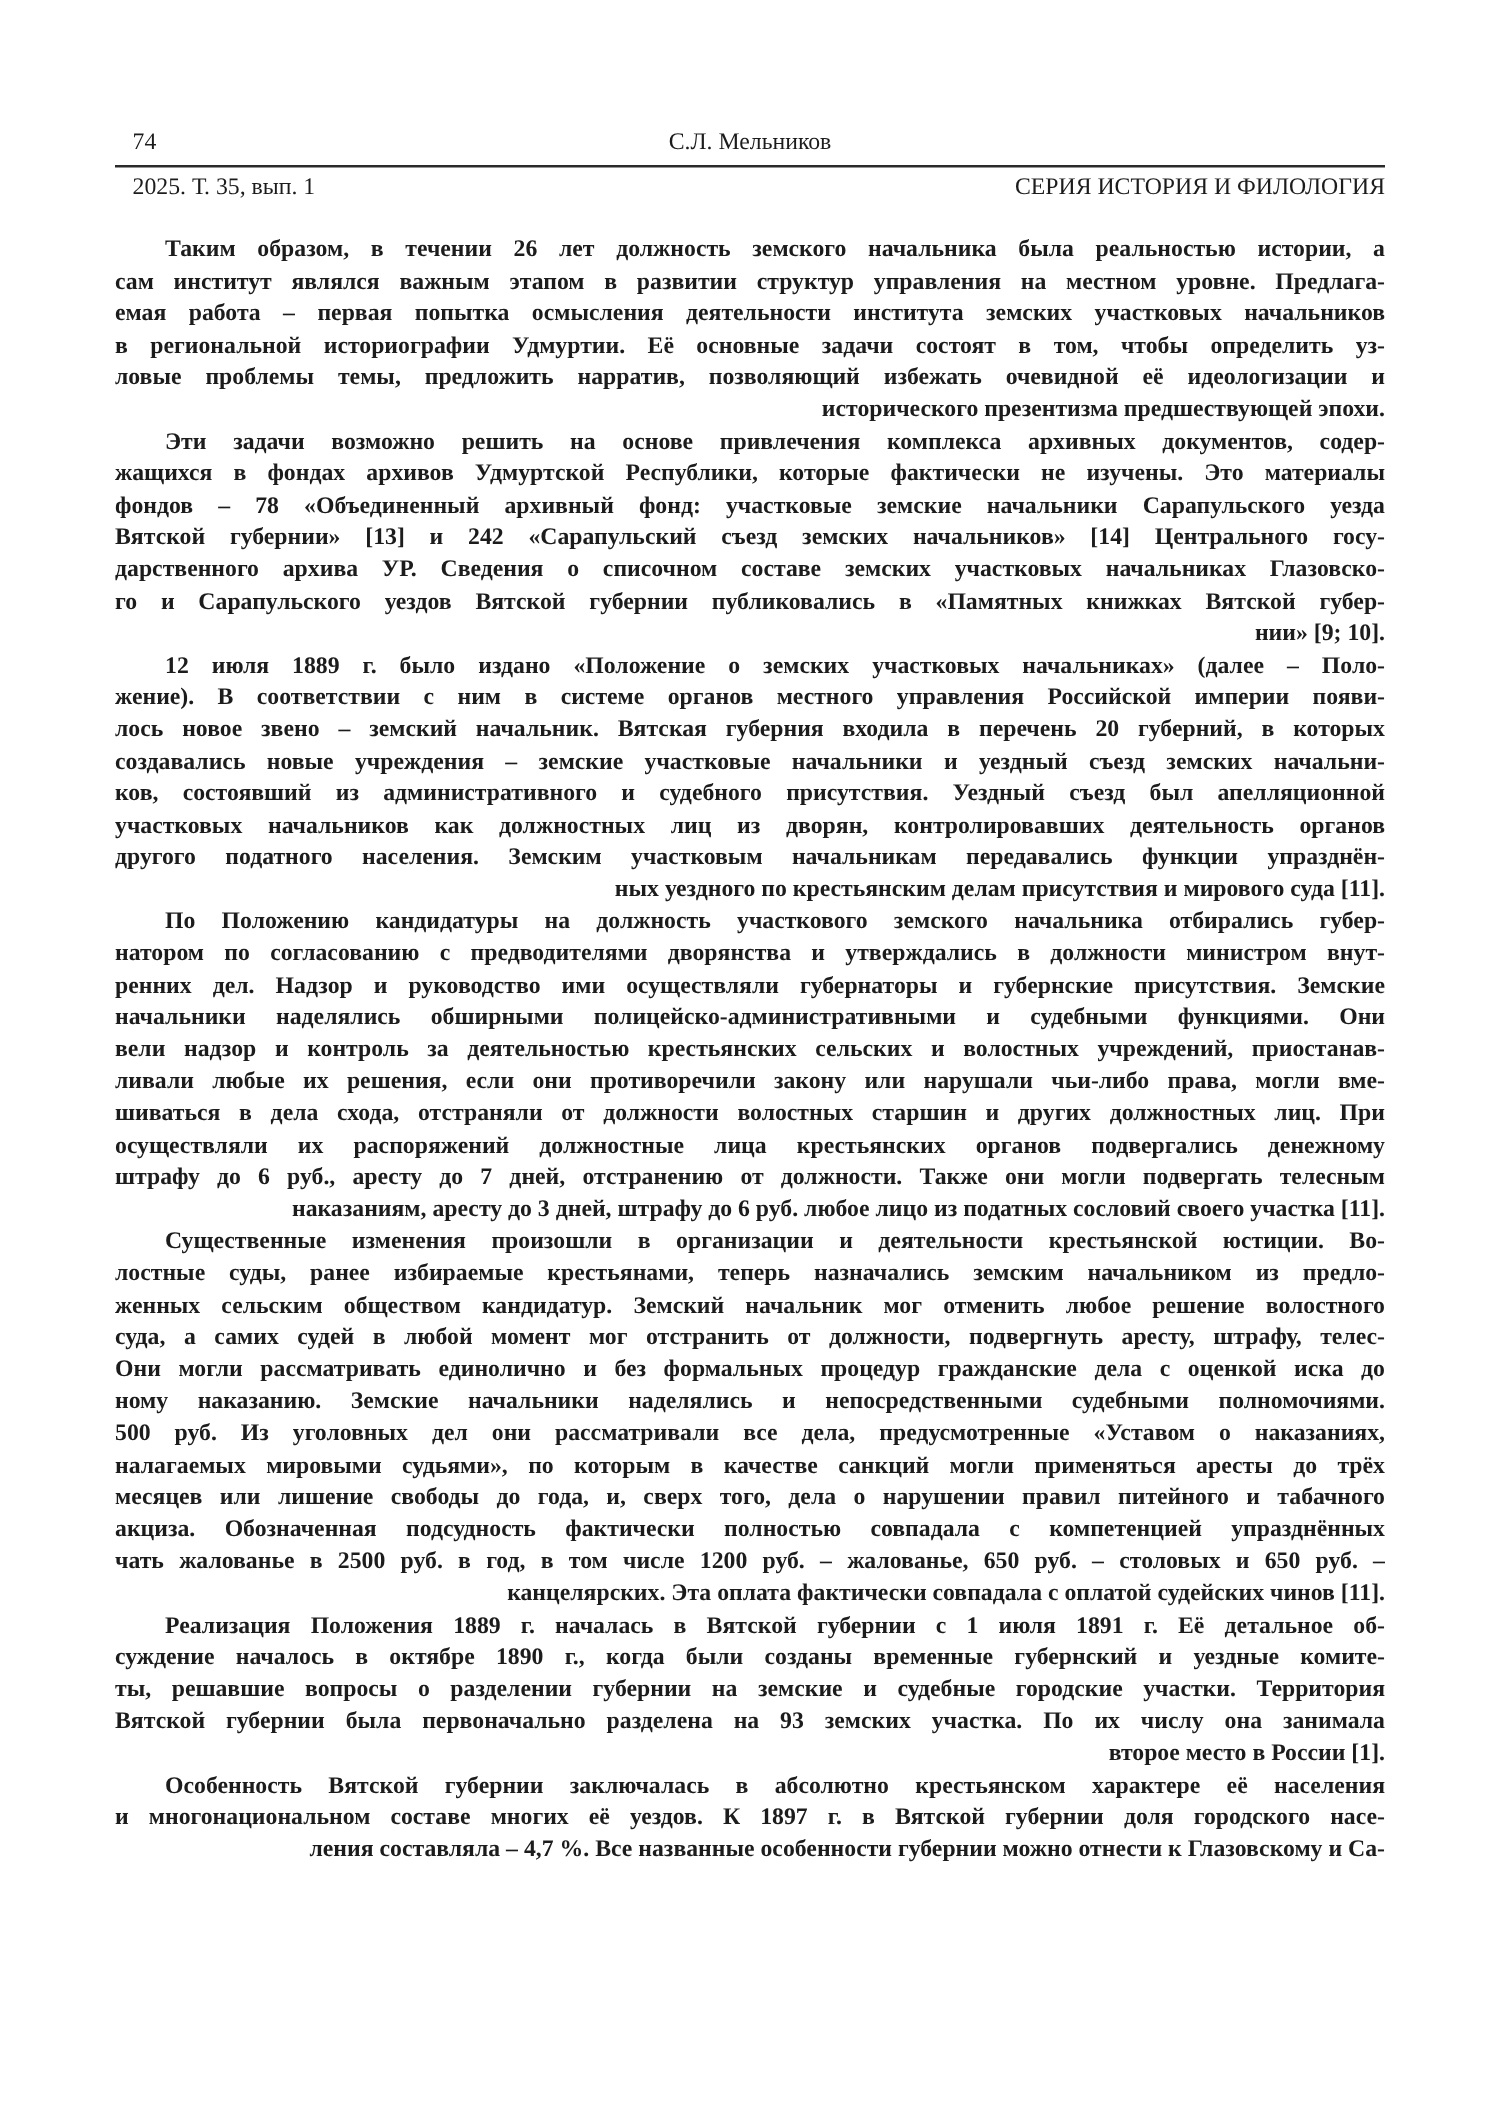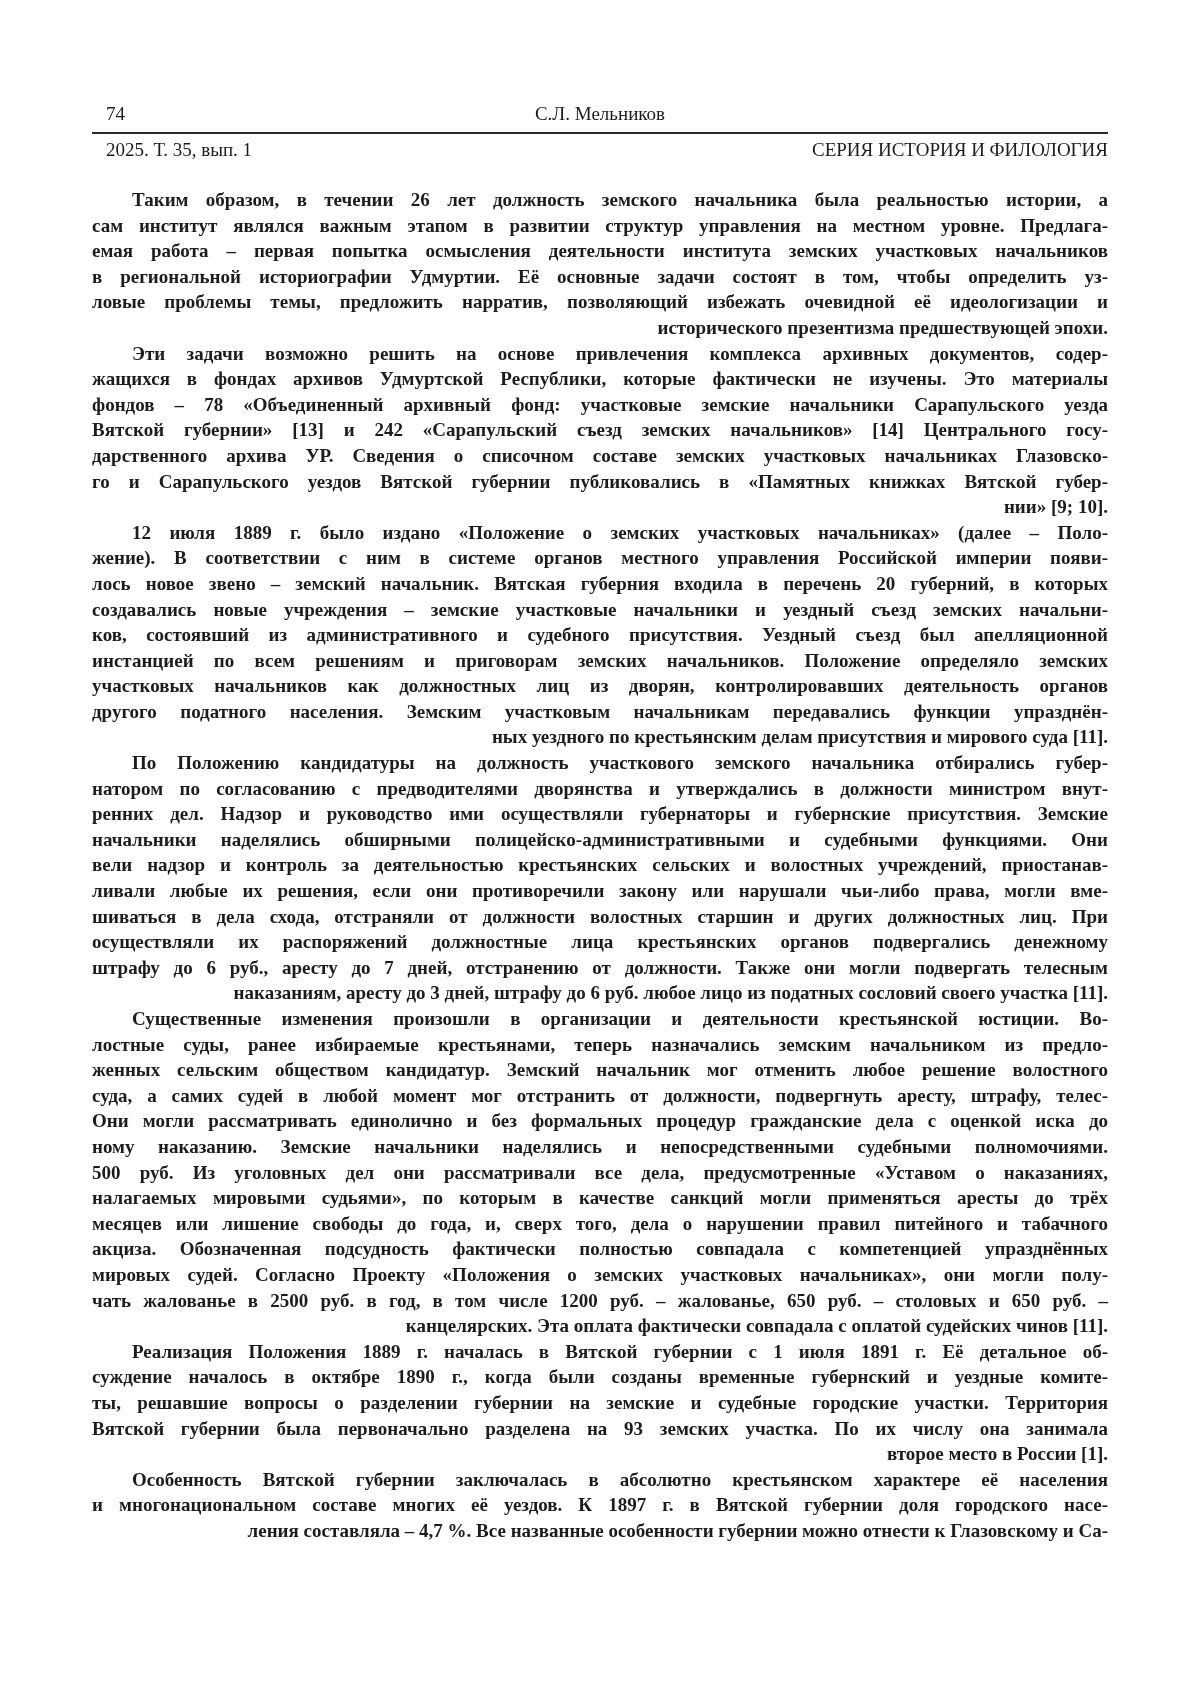--- a/index.html
+++ b/index.html
@@ -92,21 +92,20 @@
       <div class="line just">фондов – 78 «Объединенный архивный фонд: участковые земские начальники Сарапульского уезда</div>
       <div class="line just">Вятской губернии» [13] и 242 «Сарапульский съезд земских начальников» [14] Центрального госу-</div>
       <div class="line just">дарственного архива УР. Сведения о списочном составе земских участковых начальниках Глазовско-</div>
       <div class="line just">го и Сарапульского уездов Вятской губернии публиковались в «Памятных книжках Вятской губер-</div>
       <div class="line">нии» [9; 10].</div>
       <div class="line indent just">12 июля 1889 г. было издано «Положение о земских участковых начальниках» (далее – Поло-</div>
       <div class="line just">жение). В соответствии с ним в системе органов местного управления Российской империи появи-</div>
       <div class="line just">лось новое звено – земский начальник. Вятская губерния входила в перечень 20 губерний, в которых</div>
       <div class="line just">создавались новые учреждения – земские участковые начальники и уездный съезд земских начальни-</div>
       <div class="line just">ков, состоявший из административного и судебного присутствия. Уездный съезд был апелляционной</div>
-      <div class="line just">инстанцией по всем решениям и приговорам земских начальников. Положение определяло земских</div>
       <div class="line just">участковых начальников как должностных лиц из дворян, контролировавших деятельность органов</div>
       <div class="line just">другого податного населения. Земским участковым начальникам передавались функции упразднён-</div>
       <div class="line">ных уездного по крестьянским делам присутствия и мирового суда [11].</div>
       <div class="line indent just">По Положению кандидатуры на должность участкового земского начальника отбирались губер-</div>
       <div class="line just">натором по согласованию с предводителями дворянства и утверждались в должности министром внут-</div>
       <div class="line just">ренних дел. Надзор и руководство ими осуществляли губернаторы и губернские присутствия. Земские</div>
       <div class="line just">начальники наделялись обширными полицейско-административными и судебными функциями. Они</div>
       <div class="line just">вели надзор и контроль за деятельностью крестьянских сельских и волостных учреждений, приостанав-</div>
       <div class="line just">ливали любые их решения, если они противоречили закону или нарушали чьи-либо права, могли вме-</div>
       <div class="line just">шиваться в дела схода, отстраняли от должности волостных старшин и других должностных лиц. При</div>
@@ -116,21 +115,20 @@
       <div class="line indent just">Существенные изменения произошли в организации и деятельности крестьянской юстиции. Во-</div>
       <div class="line just">лостные суды, ранее избираемые крестьянами, теперь назначались земским начальником из предло-</div>
       <div class="line just">женных сельским обществом кандидатур. Земский начальник мог отменить любое решение волостного</div>
       <div class="line just">суда, а самих судей в любой момент мог отстранить от должности, подвергнуть аресту, штрафу, телес-</div>
       <div class="line just">Они могли рассматривать единолично и без формальных процедур гражданские дела с оценкой иска до</div>
       <div class="line just">ному наказанию. Земские начальники наделялись и непосредственными судебными полномочиями.</div>
       <div class="line just">500 руб. Из уголовных дел они рассматривали все дела, предусмотренные «Уставом о наказаниях,</div>
       <div class="line just">налагаемых мировыми судьями», по которым в качестве санкций могли применяться аресты до трёх</div>
       <div class="line just">месяцев или лишение свободы до года, и, сверх того, дела о нарушении правил питейного и табачного</div>
       <div class="line just">акциза. Обозначенная подсудность фактически полностью совпадала с компетенцией упразднённых</div>
-      <div class="line just">мировых судей. Согласно Проекту «Положения о земских участковых начальниках», они могли полу-</div>
       <div class="line just">чать жалованье в 2500 руб. в год, в том числе 1200 руб. – жалованье, 650 руб. – столовых и 650 руб. –</div>
       <div class="line">канцелярских. Эта оплата фактически совпадала с оплатой судейских чинов [11].</div>
       <div class="line indent just">Реализация Положения 1889 г. началась в Вятской губернии с 1 июля 1891 г. Её детальное об-</div>
       <div class="line just">суждение началось в октябре 1890 г., когда были созданы временные губернский и уездные комите-</div>
       <div class="line just">ты, решавшие вопросы о разделении губернии на земские и судебные городские участки. Территория</div>
       <div class="line just">Вятской губернии была первоначально разделена на 93 земских участка. По их числу она занимала</div>
       <div class="line">второе место в России [1].</div>
       <div class="line indent just">Особенность Вятской губернии заключалась в абсолютно крестьянском характере её населения</div>
       <div class="line just">и многонациональном составе многих её уездов. К 1897 г. в Вятской губернии доля городского насе-</div>
       <div class="line">ления составляла – 4,7 %. Все названные особенности губернии можно отнести к Глазовскому и Са-</div>

